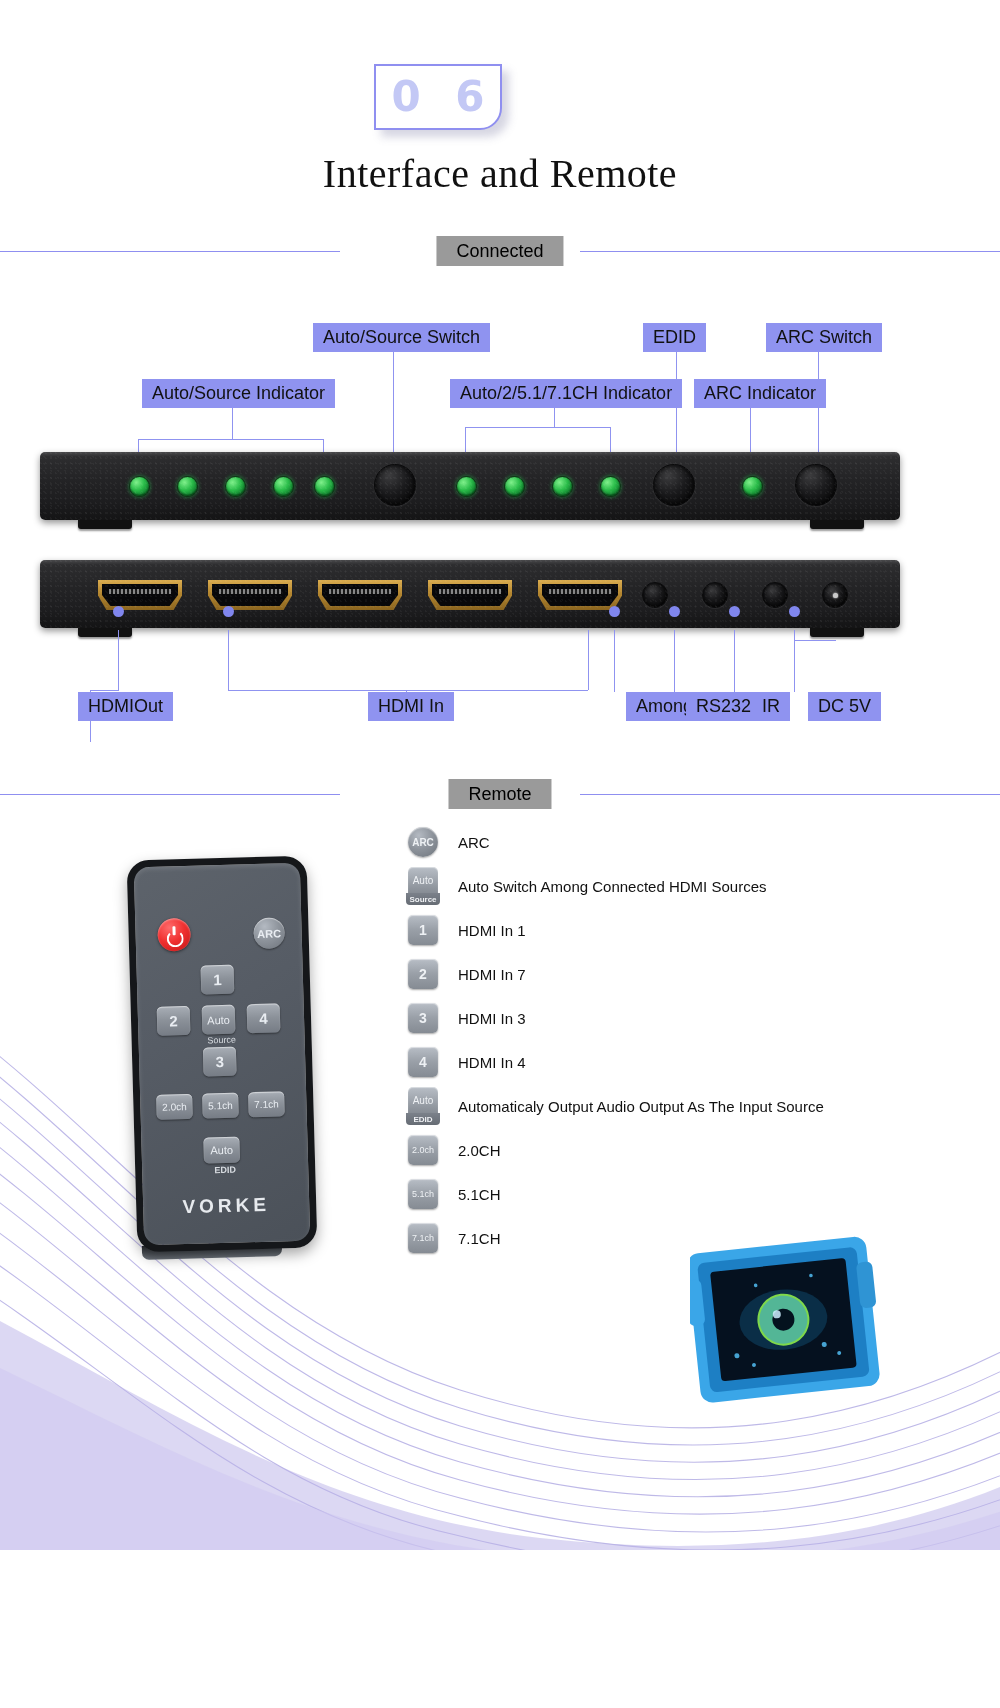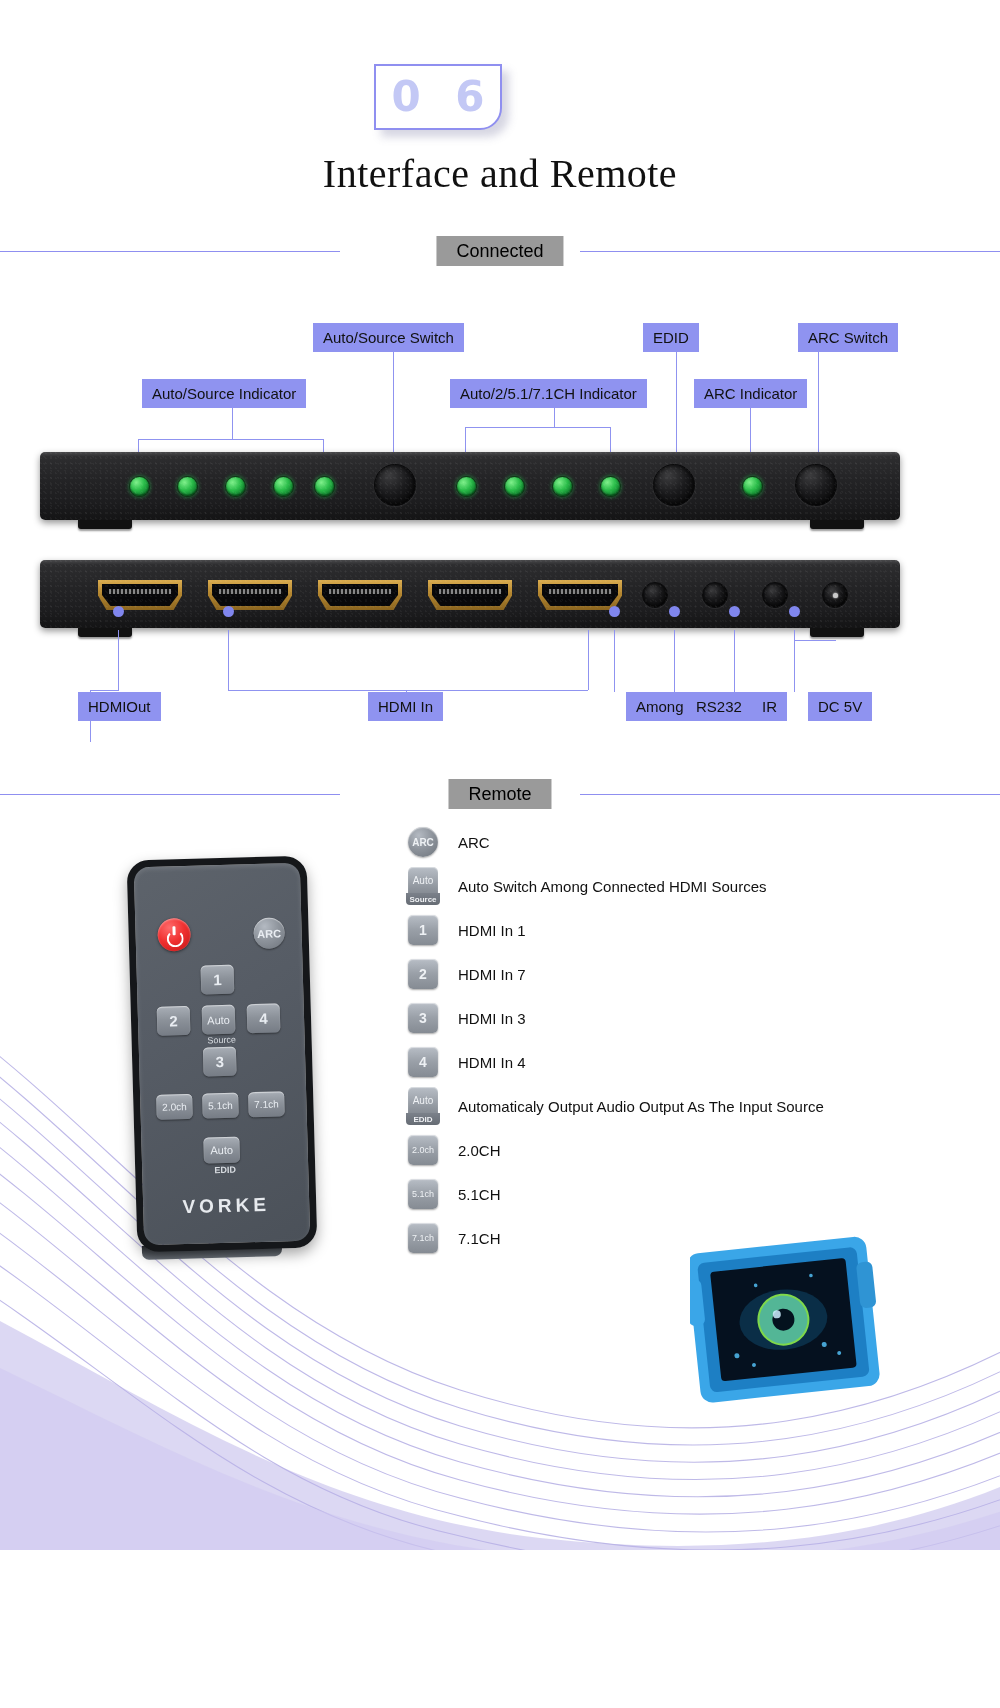--- a/index.html
+++ b/index.html
@@ -37,21 +37,21 @@
   .sect .rule.r{right:0;width:420px;}
   .sect .chip{
     position:absolute;left:50%;transform:translateX(-50%);
     background:#9a9a9a;color:#000;padding:4px 20px;
     font-size:18px;line-height:22px;white-space:nowrap;
   }
   #sect-remote .chip{font-weight:normal;}
 
   
   .callout{
-    background:#8f93f0;color:#111;font-size:15px;line-height:19px;
+    background:#8f93f0;color:#111;font-size:18px;line-height:19px;
     padding:5px 10px;white-space:nowrap;text-align:center;
   }
   .lead{background:#8f93f0;position:absolute;}
   .dot{position:absolute;width:11px;height:11px;border-radius:50%;background:#8086ee;}
 
   
   .chassis{
     border-radius:5px;
     background:
       linear-gradient(180deg,#4a4a4c 0%,#2d2d2f 7%,#242426 38%,#1d1d1f 72%,#141415 100%);
@@ -224,21 +224,21 @@
   <div class="rule l"></div>
   <div class="rule r"></div>
   <div class="chip">Connected</div>
 </div>
 
 <div class="abs callout" style="left:142px;top:379px;">Auto/Source Indicator</div>
 <div class="abs callout" style="left:313px;top:323px;">Auto/Source Switch</div>
 <div class="abs callout" style="left:450px;top:379px;">Auto/2/5.1/7.1CH Indicator</div>
 <div class="abs callout" style="left:694px;top:379px;">ARC Indicator</div>
 <div class="abs callout" style="left:643px;top:323px;">EDID</div>
-<div class="abs callout" style="left:766px;top:323px;margin-left:32px;">ARC Switch</div>
+<div class="abs callout" style="left:766px;top:323px;">ARC Switch</div>
 
 <div class="lead" style="left:232px;top:403px;width:1px;height:36px;"></div>
 <div class="lead" style="left:138px;top:439px;width:186px;height:1px;"></div>
 <div class="lead" style="left:138px;top:439px;width:1px;height:29px;"></div>
 <div class="lead" style="left:323px;top:439px;width:1px;height:29px;"></div>
 <div class="dot" style="left:133px;top:463px;"></div>
 <div class="dot" style="left:318px;top:463px;"></div>
 
 <div class="lead" style="left:393px;top:352px;width:1px;height:116px;"></div>
 <div class="dot" style="left:388px;top:463px;"></div>

